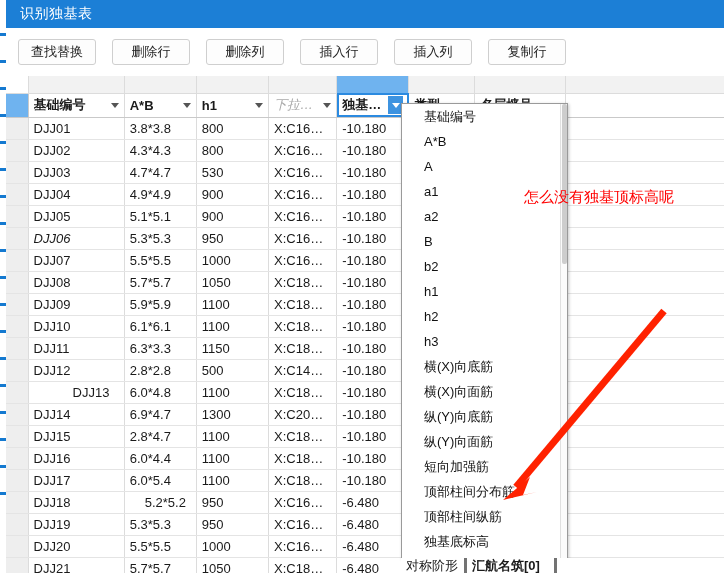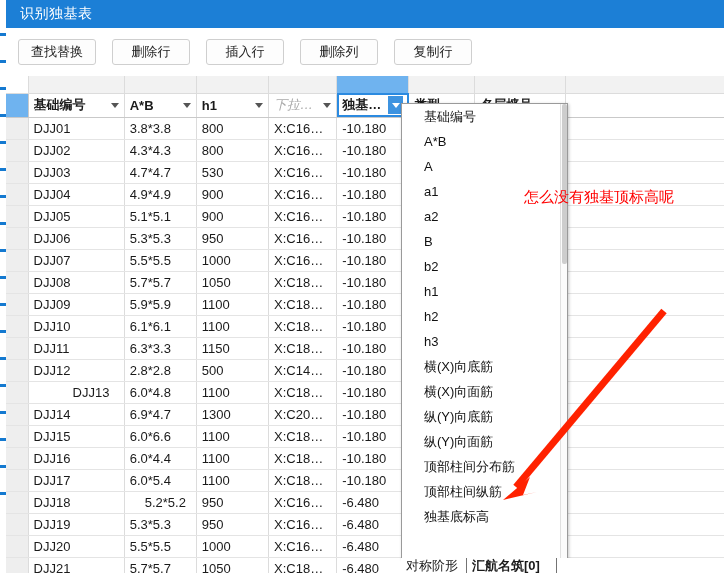--- a/index.html
+++ b/index.html
@@ -237,21 +237,21 @@
     width: 323px;
     height: 15px;
     z-index: 45;
     display: flex;
     font-size: 13px;
     color: #1a1a1a;
     background: #ffffff;
     overflow: hidden;
   }
   .bottom-row .cell {
-    border-right: 1px solid #737373;
+    border-right: 3px solid #737373;
     padding: 0 5px;
     line-height: 15px;
     white-space: nowrap;
     overflow: hidden;
   }
 </style>
 </head>
 <body>
 
 <div id="app">
@@ -277,22 +277,23 @@
       <div class="seg" style="top: 492px;"></div>
     </div>
 
   <div class="titlebar">
     <span>识别独基表</span>
   </div>
 
   <div class="toolbar" id="toolbar">
       <div class="tb-btn">查找替换</div>
       <div class="tb-btn">删除行</div>
+      <div class="tb-btn">删除列</div>
       <div class="tb-btn">插入行</div>
-      <div class="tb-btn">删除列</div>
+      <div class="tb-btn">插入列</div>
       <div class="tb-btn">复制行</div>
     </div>
 
   <div class="grid">
     <table class="g">
       <tbody id="gridBody">
           <tr class="band">
             <td class="rowhdr"></td>
             <td style="width: 96px;"></td>
             <td style="width: 72px;"></td>
@@ -405,21 +406,21 @@
             <td style="width: 72px;">5.1*5.1</td>
             <td style="width: 72px;">900</td>
             <td style="width: 68px;">X:C16@1...</td>
             <td style="width: 72px;">-10.180</td>
             <td style="width: 66px;"></td>
             <td style="width: 90px;"></td>
             <td style="width: 200px;"></td>
           </tr>
           <tr class="data">
             <td class="rowhdr"></td>
-            <td style="width: 96px;">DJJ06</td>
+            <td style="width: 96px; font-style: italic;">DJJ06</td>
             <td style="width: 72px;">5.3*5.3</td>
             <td style="width: 72px;">950</td>
             <td style="width: 68px;">X:C16@1...</td>
             <td style="width: 72px;">-10.180</td>
             <td style="width: 66px;"></td>
             <td style="width: 90px;"></td>
             <td style="width: 200px;"></td>
           </tr>
           <tr class="data">
             <td class="rowhdr"></td>
@@ -505,21 +506,21 @@
             <td style="width: 72px;">1300</td>
             <td style="width: 68px;">X:C20@1...</td>
             <td style="width: 72px;">-10.180</td>
             <td style="width: 66px;"></td>
             <td style="width: 90px;"></td>
             <td style="width: 200px;"></td>
           </tr>
           <tr class="data">
             <td class="rowhdr"></td>
             <td style="width: 96px;">DJJ15</td>
-            <td style="width: 72px;">6.0*6.6</td>
+            <td style="width: 72px;">2.8*4.7</td>
             <td style="width: 72px;">1100</td>
             <td style="width: 68px;">X:C18@1...</td>
             <td style="width: 72px;">-10.180</td>
             <td style="width: 66px;"></td>
             <td style="width: 90px;"></td>
             <td style="width: 200px;"></td>
           </tr>
           <tr class="data">
             <td class="rowhdr"></td>
             <td style="width: 96px;">DJJ16</td>
@@ -607,20 +608,21 @@
         <div class="dd-item">a2</div>
         <div class="dd-item">B</div>
         <div class="dd-item">b2</div>
         <div class="dd-item">h1</div>
         <div class="dd-item">h2</div>
         <div class="dd-item">h3</div>
         <div class="dd-item">横(X)向底筋</div>
         <div class="dd-item">横(X)向面筋</div>
         <div class="dd-item">纵(Y)向底筋</div>
         <div class="dd-item">纵(Y)向面筋</div>
+        <div class="dd-item">短向加强筋</div>
         <div class="dd-item">顶部柱间分布筋</div>
         <div class="dd-item">顶部柱间纵筋</div>
         <div class="dd-item">独基底标高</div>
       </div>
   </div>
 
   <svg class="arrow-svg" viewBox="0 0 724 573">
     <line x1="664" y1="311" x2="516" y2="487" stroke="#ff2200" stroke-width="7" stroke-linecap="butt"></line>
     <polygon points="503,500 530,477 523,495 537,492" fill="#ff2200"></polygon>
   </svg>

